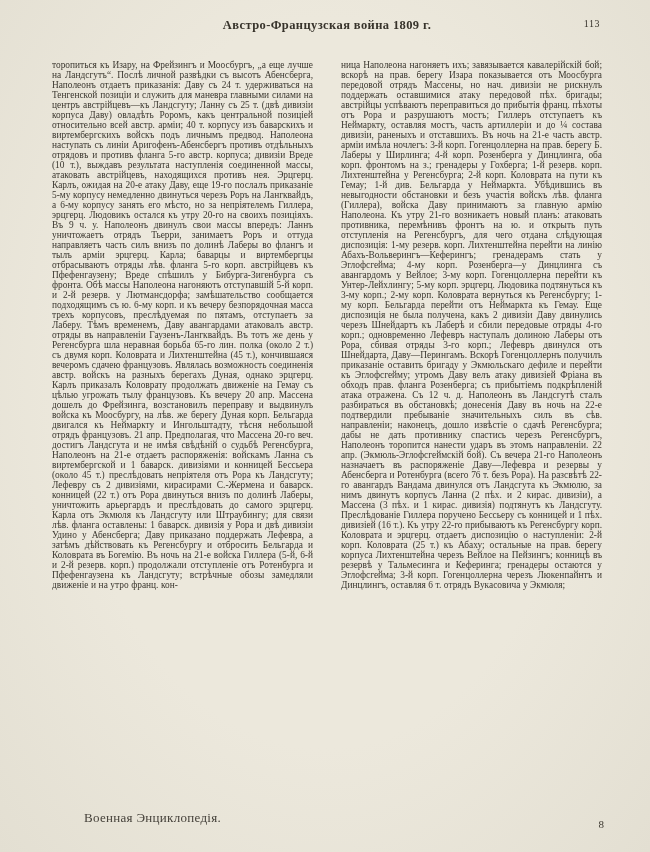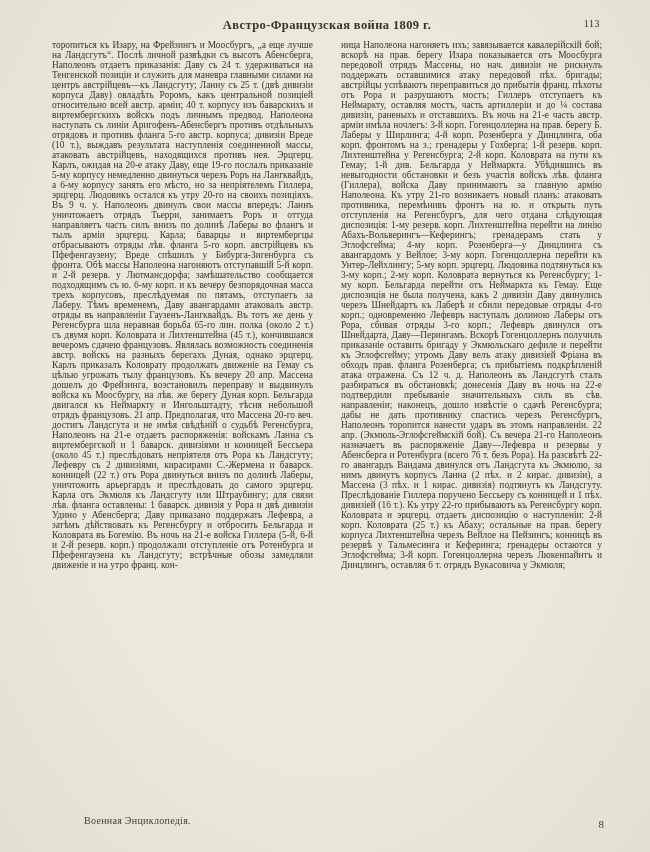--- a/index.html
+++ b/index.html
@@ -16,21 +16,21 @@
     background: #e9e5d9;
     background-image: radial-gradient(ellipse at 50% 45%, #ece8dc 55%, #e3dfd2 100%);
     color: #37332b;
     overflow: hidden;
     box-sizing: border-box;
     padding: 18px 48px 0 52px;
   }
   .header {
     position: relative;
     height: 22px;
-    margin-bottom: 0;
+    margin-bottom: 20px;
   }
   .running-title {
     position: absolute;
     left: 0; right: 0;
     text-align: center;
     font-weight: bold;
     font-size: 12.5px;
     letter-spacing: 0.4px;
   }
   .page-number {
@@ -52,21 +52,21 @@
     line-height: 10px;
     text-align: justify;
     text-justify: inter-word;
     word-spacing: 0.2px;
     color: #3a362e;
   }
   .footer-signature {
     position: absolute;
     left: 84px;
     bottom: 26px;
-    font-size: 10px;
+    font-size: 13px;
     letter-spacing: 0.3px;
     color: #45413a;
     text-align: right;
   }
   .footer-sheet {
     position: absolute;
     right: 46px;
     bottom: 22px;
     font-size: 11px;
     color: #3a362e;

